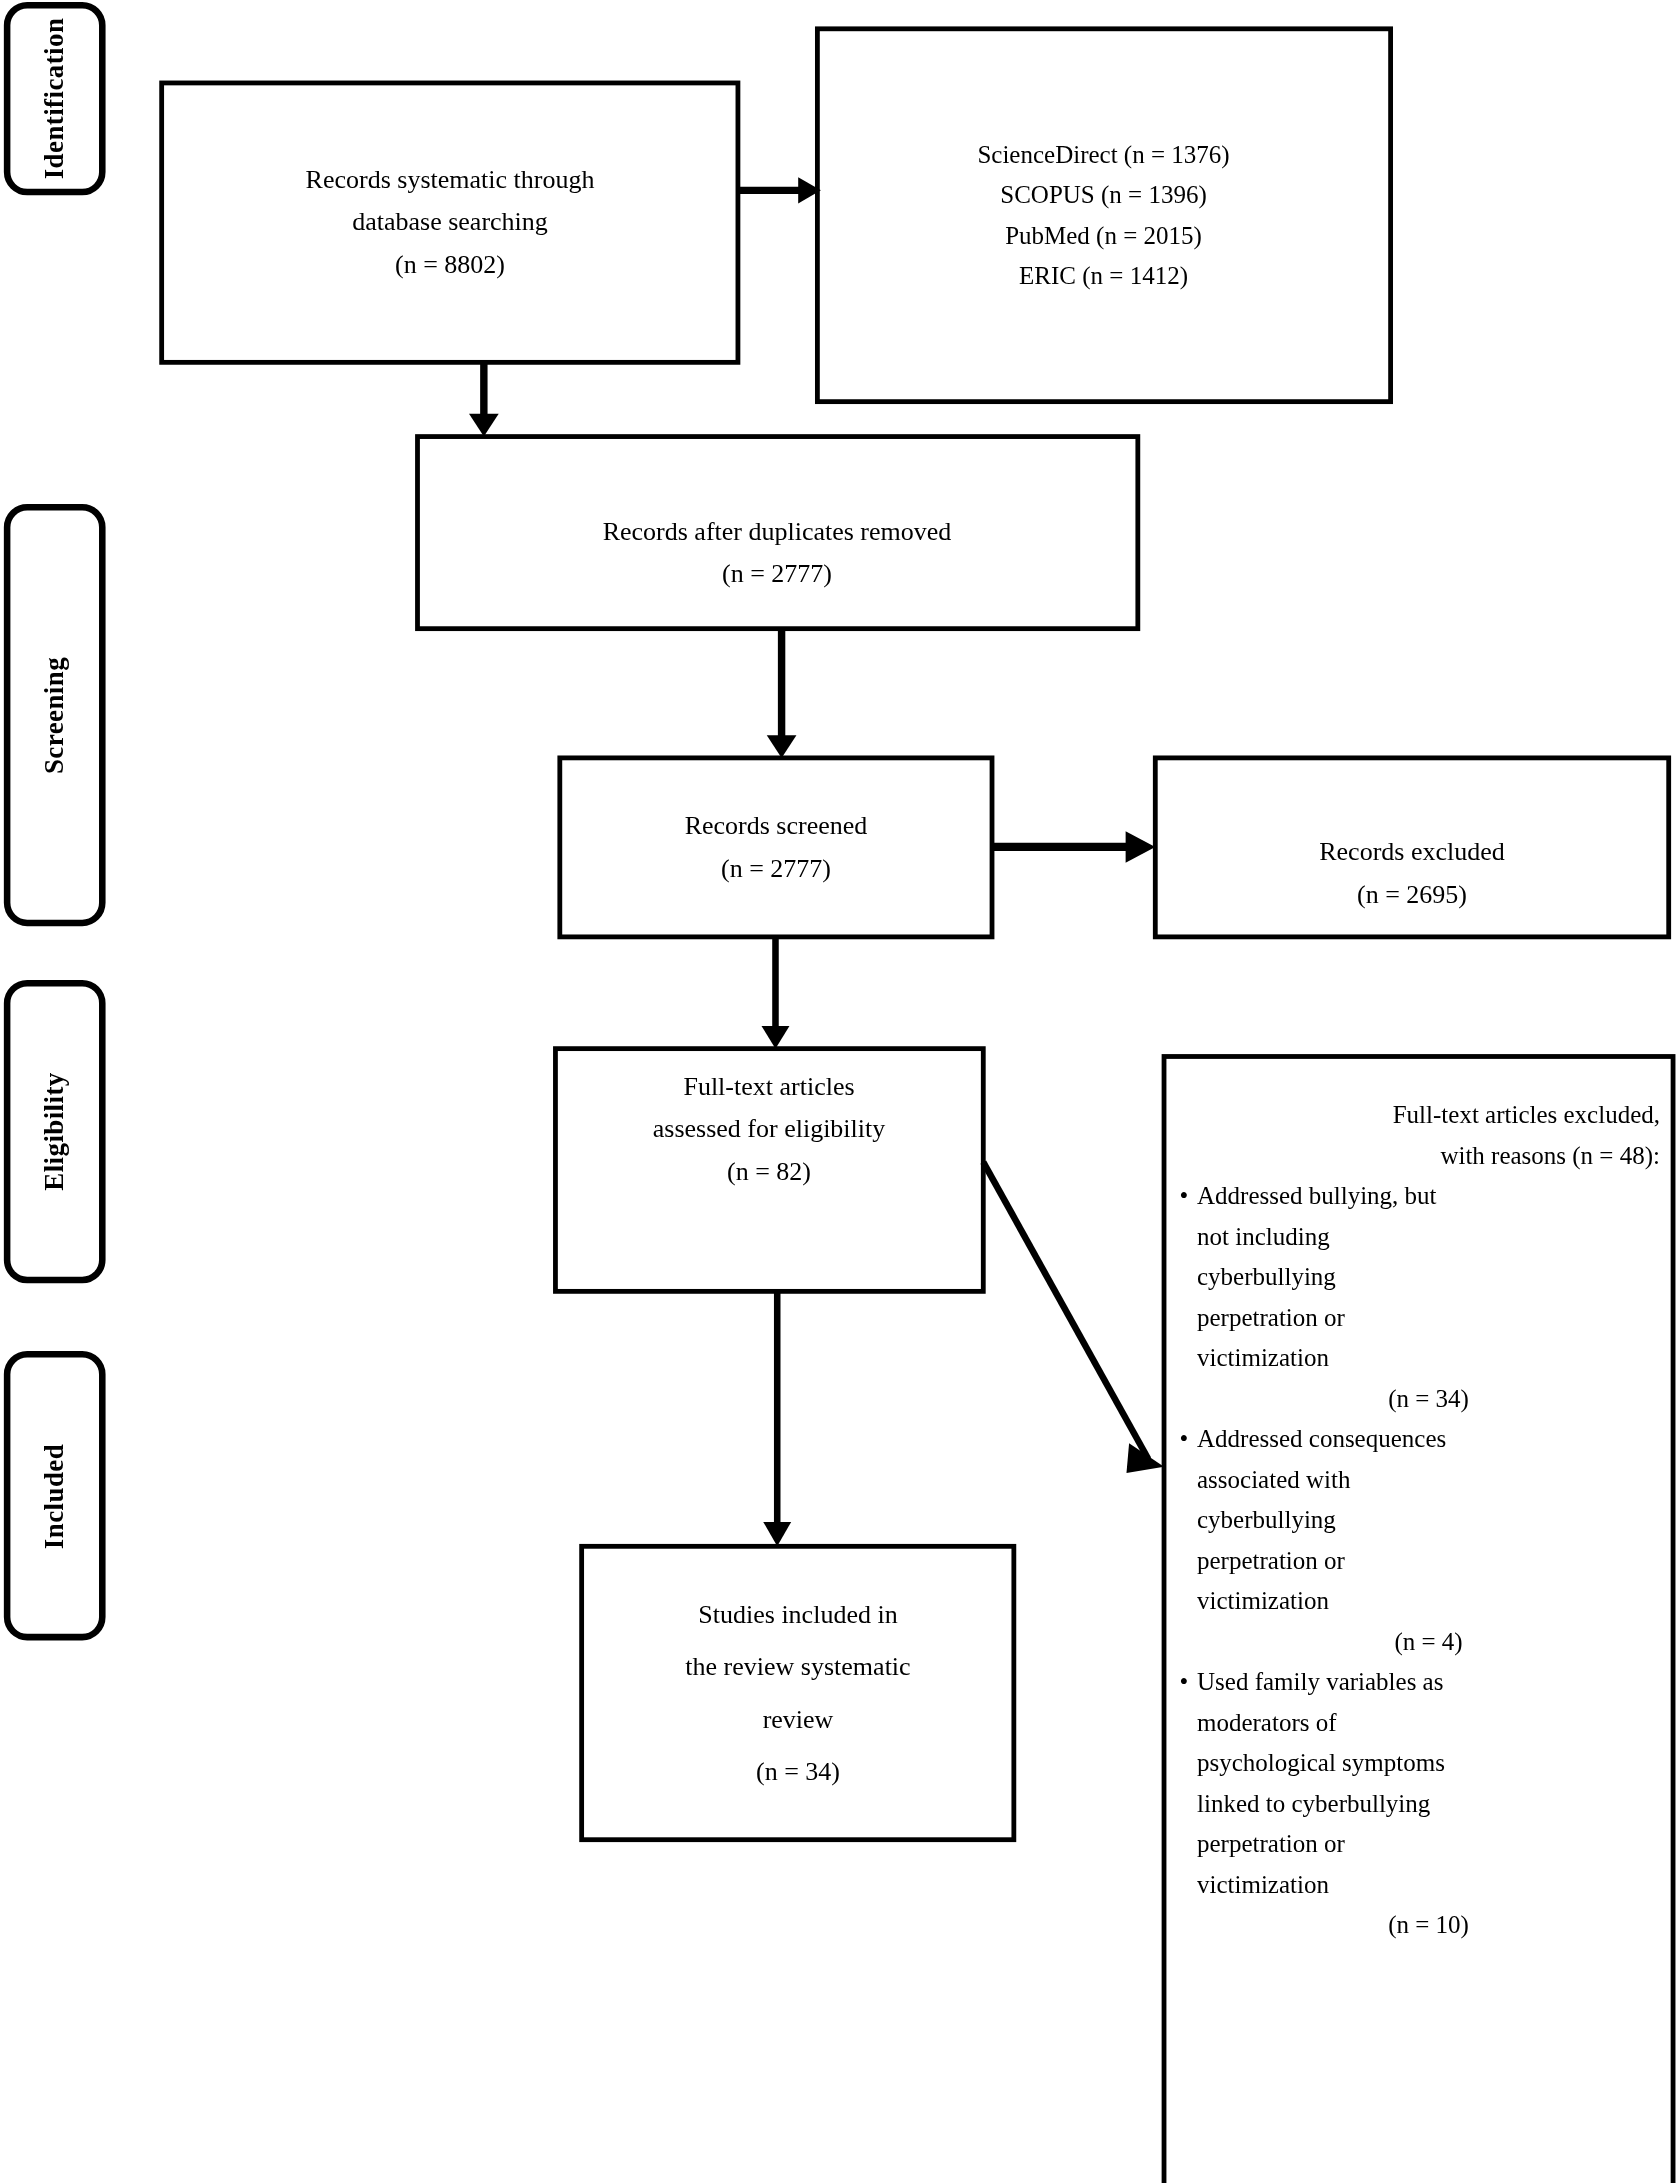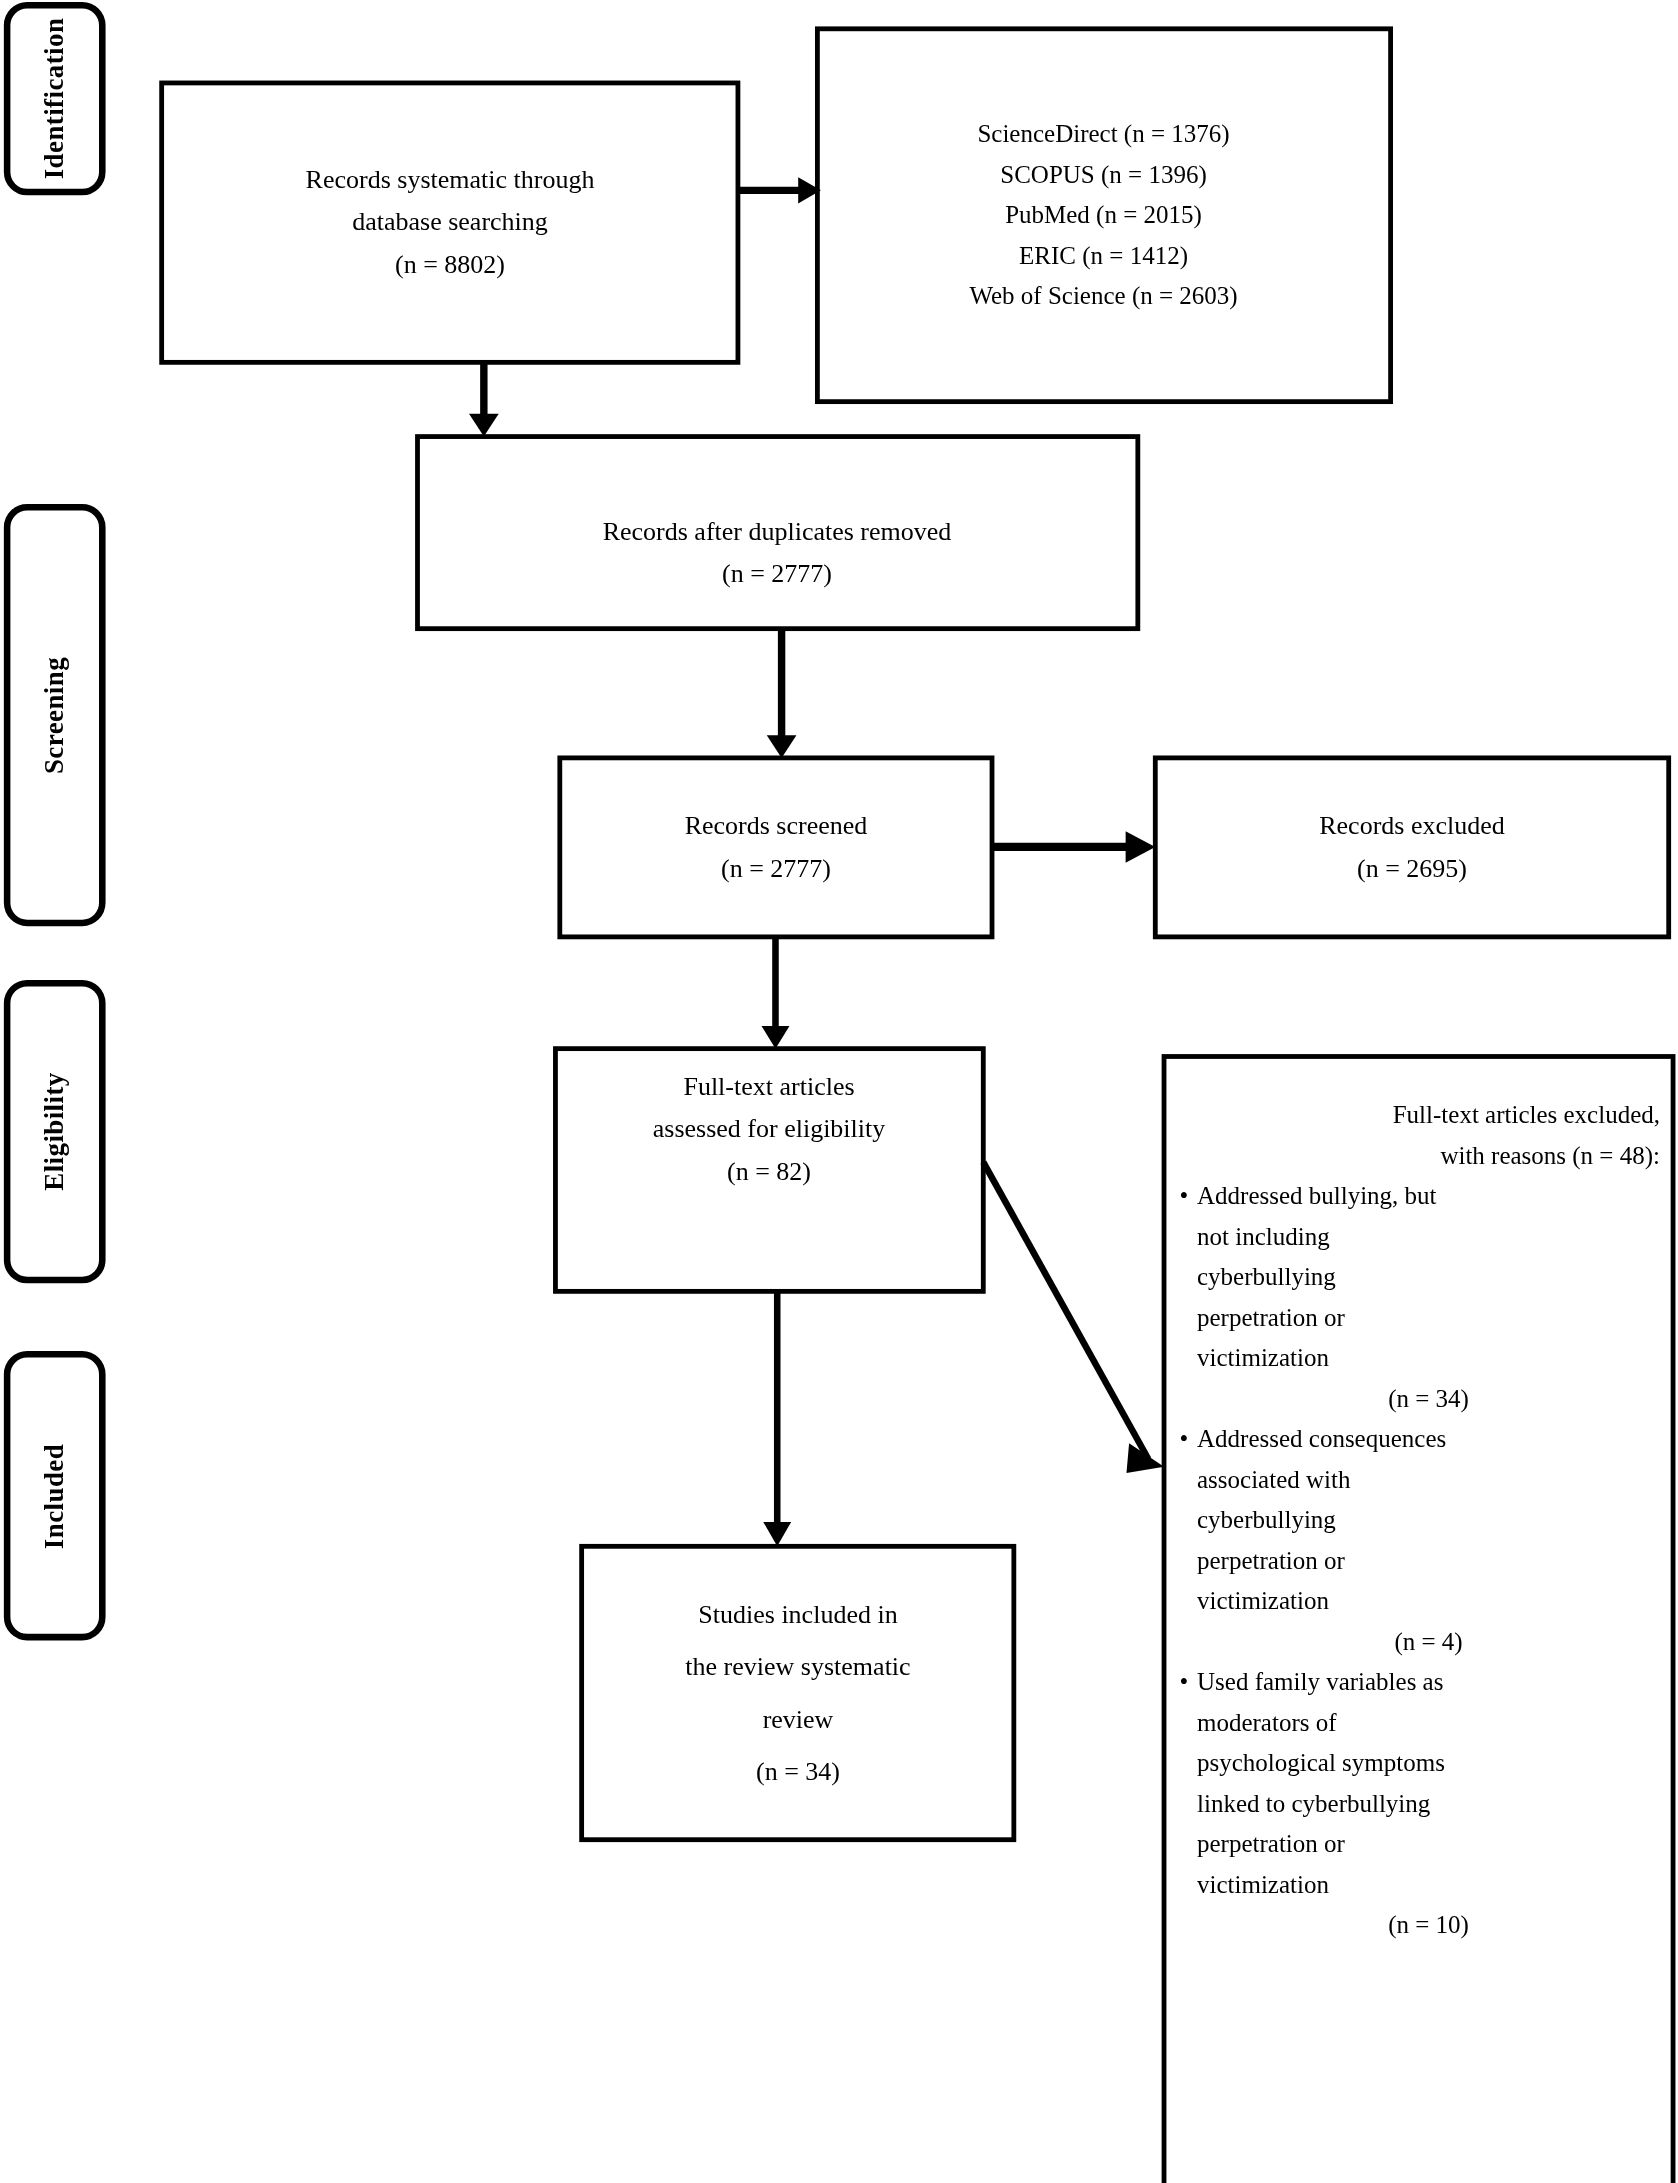--- a/index.html
+++ b/index.html
@@ -120,34 +120,33 @@
     <div>Records systematic through</div>
     <div>database searching</div>
     <div>(n = 8802)</div>
   </div>
 
   <div class="boxtext" style="left:817px;top:29px;width:573px;height:373px;font-size:25px;">
     <div class="dbline">ScienceDirect (n = 1376)</div>
     <div class="dbline">SCOPUS (n = 1396)</div>
     <div class="dbline">PubMed (n = 2015)</div>
     <div class="dbline">ERIC (n = 1412)</div>
-    <div class="dbline">Web of Science (n = 2603)</div>
   </div>
 
   <div class="boxtext" style="left:417px;top:457px;width:720px;height:192px;font-size:26px;">
     <div>Records after duplicates removed</div>
     <div>(n = 2777)</div>
   </div>
 
   <div class="boxtext" style="left:560px;top:758px;width:432px;height:179px;font-size:26px;">
     <div>Records screened</div>
     <div>(n = 2777)</div>
   </div>
 
-  <div class="boxtext" style="left:1155px;top:758px;width:514px;height:179px;font-size:26px;">
+  <div class="boxtext" style="left:1155px;top:784px;width:514px;height:179px;font-size:26px;">
     <div>Records excluded</div>
     <div>(n = 2695)</div>
   </div>
 
   <div class="boxtext" style="left:555px;top:1008px;width:428px;height:243px;font-size:26px;">
     <div>Full-text articles</div>
     <div>assessed for eligibility</div>
     <div>(n = 82)</div>
   </div>
 

